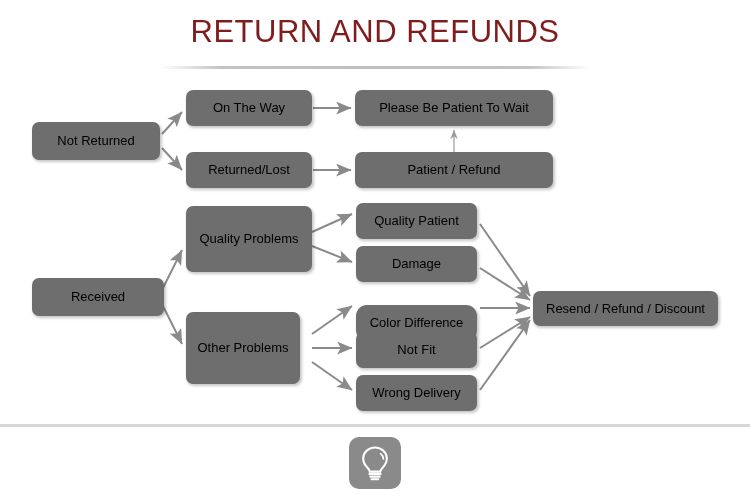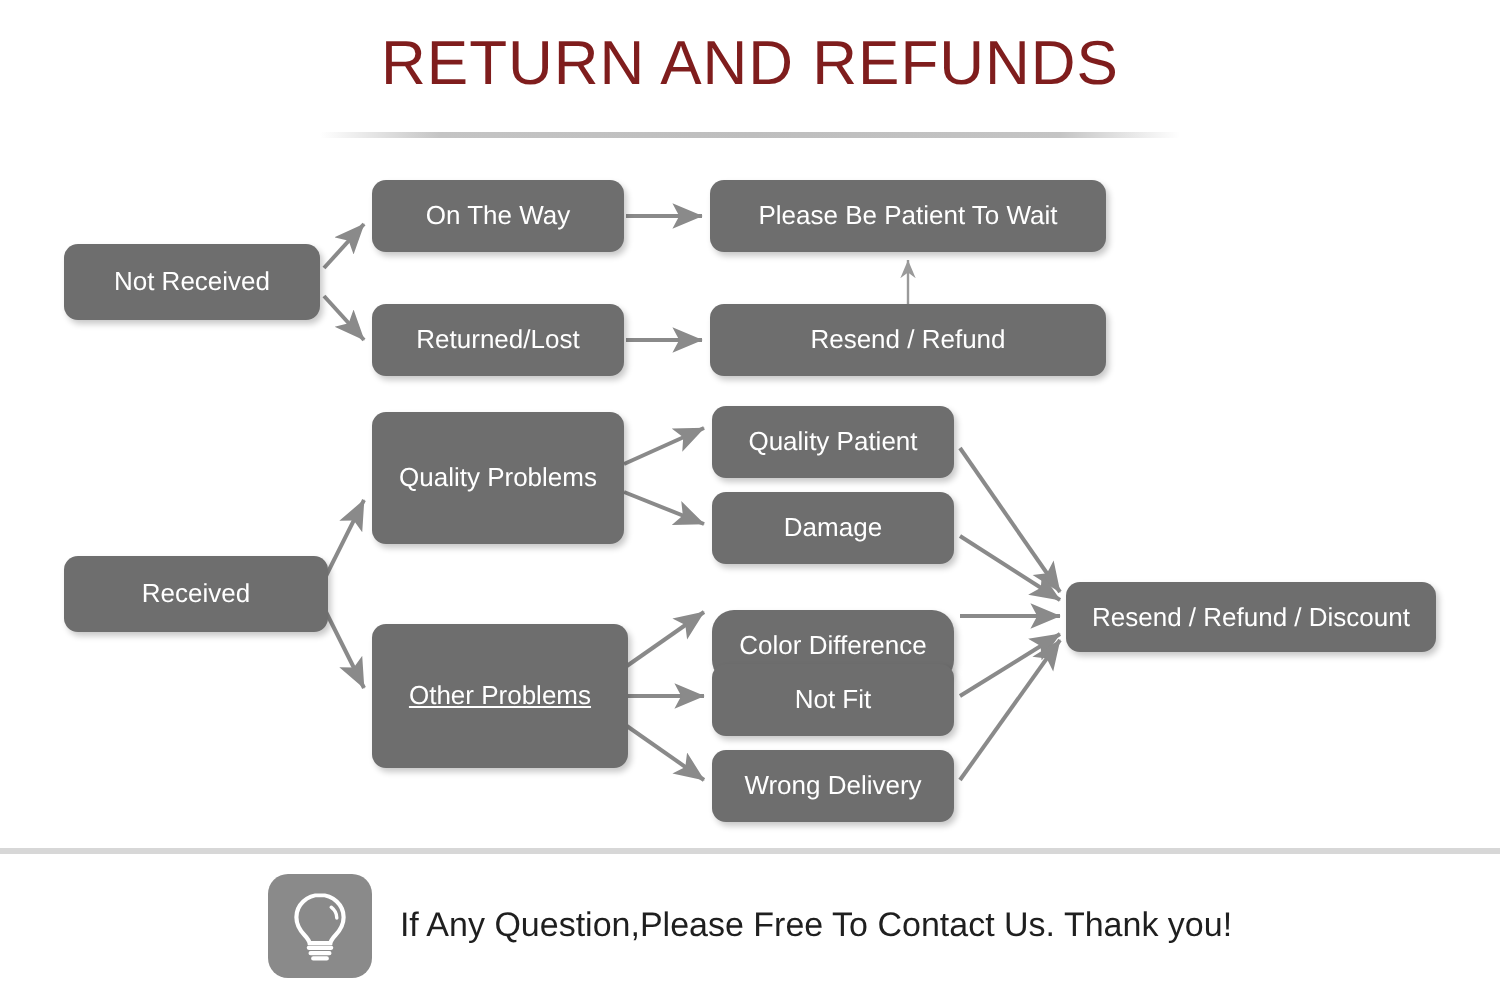--- a/index.html
+++ b/index.html
@@ -41,21 +41,21 @@
                 rgba(196,196,196,1) 86%,
                 rgba(200,200,200,0) 100%);
     border-radius: 2px;
   }
 
   
   .node {
     position: absolute;
     background: #6e6e6e;
     border-radius: 7px;
-    color: #ffffff;
+    color: #000000;
     font-size: 13px;
     display: flex;
     align-items: center;
     justify-content: center;
     text-align: center;
     box-shadow: 1.5px 2px 3px rgba(0,0,0,0.22);
     box-sizing: border-box;
     padding: 0 6px;
     line-height: 1.2;
   }
@@ -143,48 +143,48 @@
     <line x1="480" y1="268" x2="530" y2="300"></line>
     <line x1="480" y1="308" x2="530" y2="308"></line>
     <line x1="480" y1="348" x2="530" y2="317"></line>
     <line x1="480" y1="390" x2="530" y2="320"></line>
   </g>
 
   <line x1="454" y1="152" x2="454" y2="130" stroke="#9a9a9a" stroke-width="1.2" fill="none" marker-end="url(#ah-thin)"></line>
 </svg>
 
 <div class="node" style="left:32px; top:122px; width:128px; height:38px;">
-  <span>Not Received</span>
+  <span>Not Returned</span>
 </div>
 
 <div class="node" style="left:186px; top:90px; width:126px; height:36px;">
   <span>On The Way</span>
 </div>
 
 <div class="node" style="left:186px; top:152px; width:126px; height:36px;">
   <span>Returned/Lost</span>
 </div>
 
 <div class="node" style="left:355px; top:90px; width:198px; height:36px;">
   <span>Please Be Patient To Wait</span>
 </div>
 
 <div class="node" style="left:355px; top:152px; width:198px; height:36px;">
-  <span>Resend / Refund</span>
+  <span>Patient / Refund</span>
 </div>
 
 <div class="node" style="left:32px; top:278px; width:132px; height:38px;">
   <span>Received</span>
 </div>
 
 <div class="node" style="left:186px; top:206px; width:126px; height:66px;">
   <span>Quality Problems</span>
 </div>
 
-<div class="node" style="left:186px; top:312px; width:128px; height:72px;text-decoration:underline;">
+<div class="node" style="left:186px; top:312px; width:114px; height:72px;">
   <span>Other Problems</span>
 </div>
 
 <div class="node" style="left:356px; top:203px; width:121px; height:36px;">
   <span>Quality Patient</span>
 </div>
 
 <div class="node" style="left:356px; top:246px; width:121px; height:36px;">
   <span>Damage</span>
 </div>
@@ -210,14 +210,13 @@
   <div id="bulb-badge">
     <svg width="34" height="38" viewBox="0 0 34 38" xmlns="http://www.w3.org/2000/svg">
       <path d="M17 3.5 C10.4 3.5 5.2 8.5 5.2 14.6 C5.2 18.6 7.1 21.3 9.3 23.6
                C10.8 25.2 11.6 26.2 11.8 27.6 L22.2 27.6
                C22.4 26.2 23.2 25.2 24.7 23.6 C26.9 21.3 28.8 18.6 28.8 14.6
                C28.8 8.5 23.6 3.5 17 3.5 Z" fill="none" stroke="#ffffff" stroke-width="2.1"></path>
       <path d="M11.4 29.9 L22.6 29.9 M12.3 32.6 L21.7 32.6 M13.6 35.2 L20.4 35.2" stroke="#ffffff" stroke-width="2.1" stroke-linecap="round"></path>
       <path d="M22.6 9.6 C24.4 11.0 25.4 12.9 25.4 15.0" fill="none" stroke="#ffffff" stroke-width="1.7" stroke-linecap="round"></path>
     </svg>
   </div>
-  <div id="footer-text">If Any Question,Please Free To Contact Us. Thank you!</div>
 </div>
 
 </body></html>

